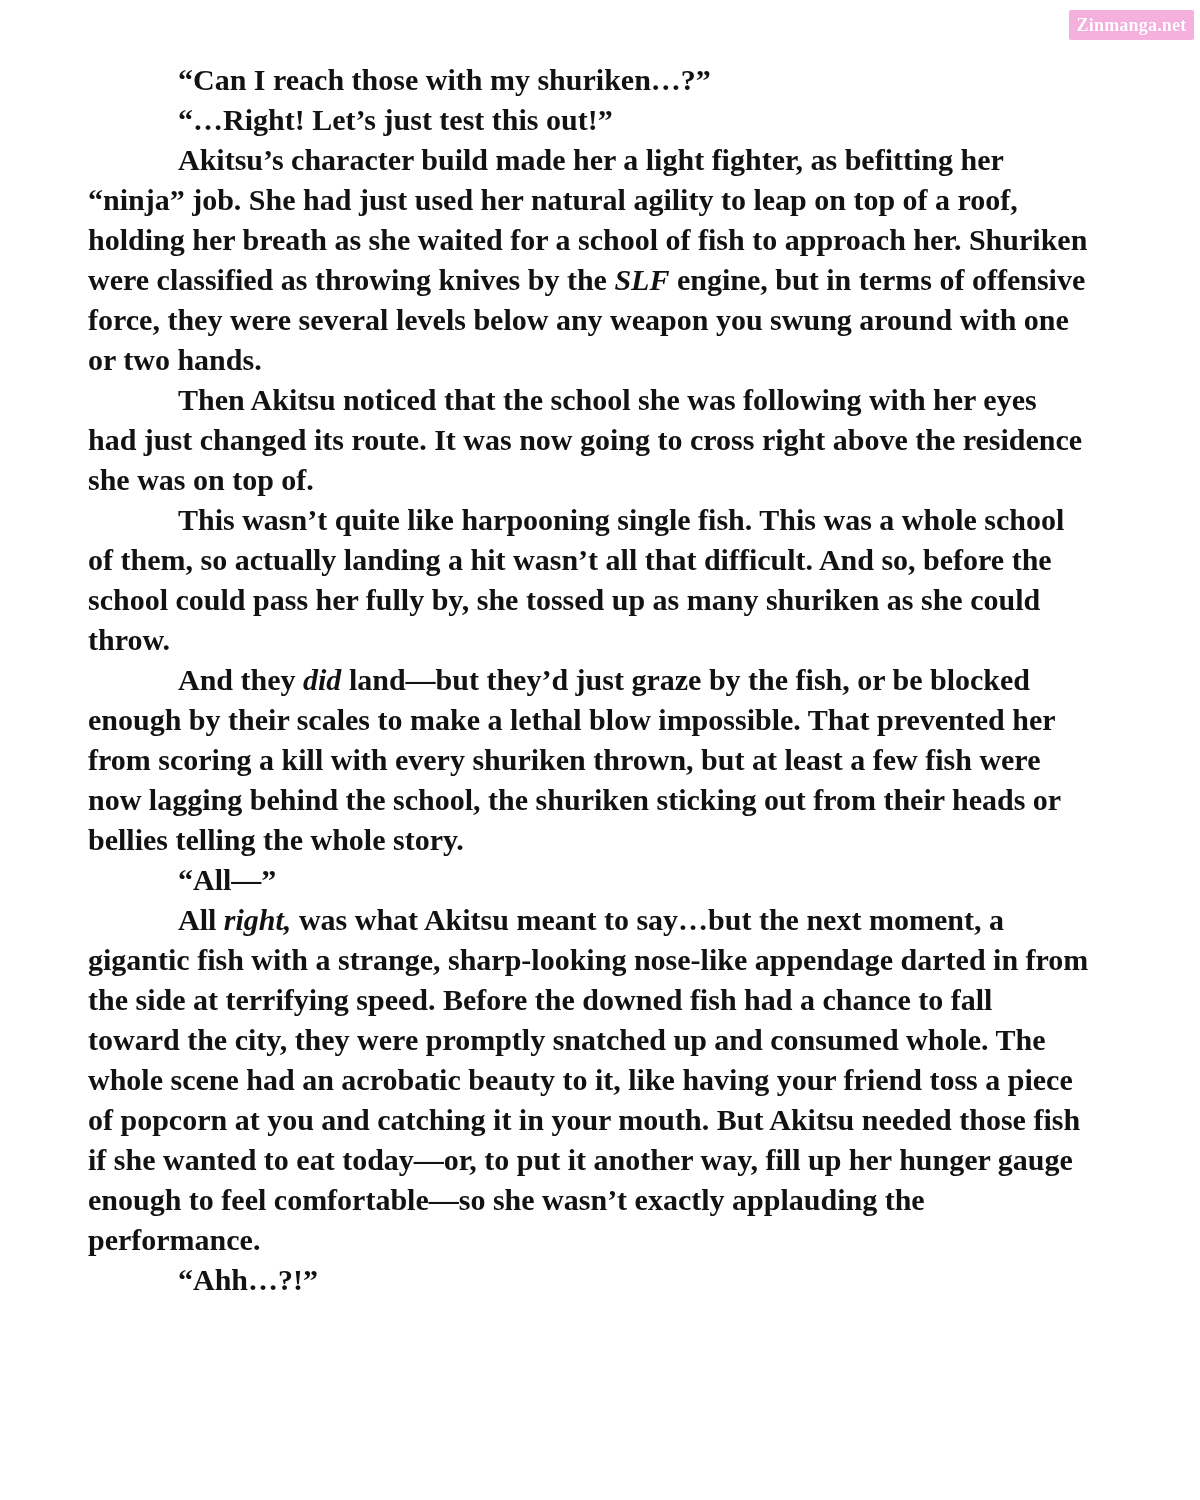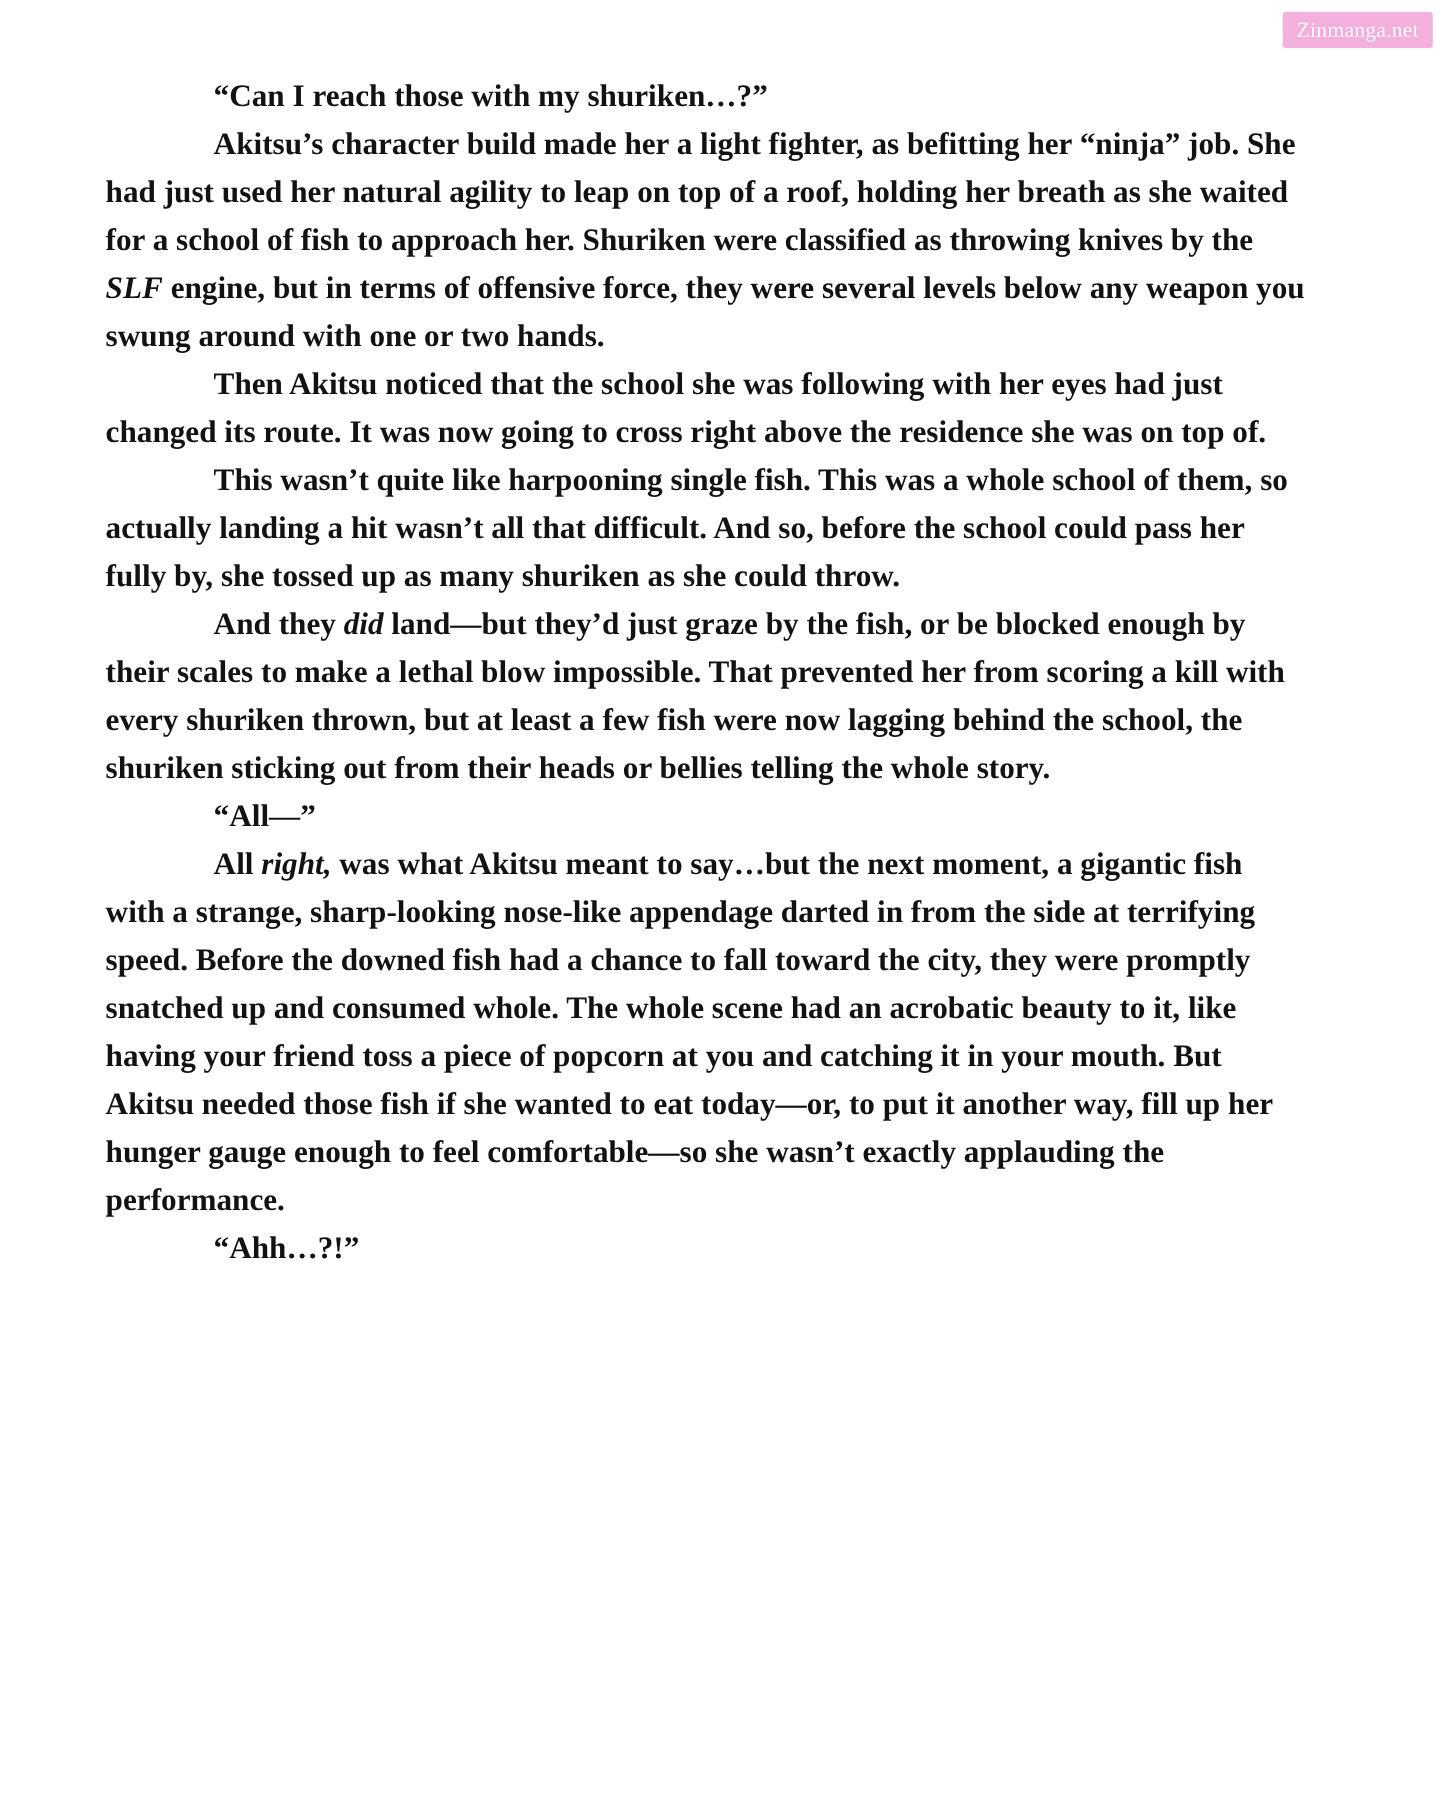--- a/index.html
+++ b/index.html
@@ -16,56 +16,57 @@
   }
   .watermark {
     position: absolute;
     top: 10px;
     right: 6px;
     width: 125px;
     height: 30px;
     background: #f5b0de;
     color: #ffffff;
     font-family: "Liberation Serif", serif;
-    font-weight: 400;
+    font-weight: 700;
     font-size: 18px;
     line-height: 30px;
     text-align: center;
     text-shadow: 0 0 2px #eda0d4;
     border-radius: 2px;
     letter-spacing: 0.2px;
   }
   .text-block {
     position: absolute;
     left: 88px;
     top: 60px;
     width: 1002px;
     font-family: "Liberation Serif", serif;
     font-weight: 700;
-    font-size: 26px;
+    font-size: 30px;
     line-height: 40px;
     color: #121212;
     text-align: left;
   }
   .text-block p {
     margin: 0;
     padding: 0;
     text-indent: 90px;
   }
   .text-block em {
     font-style: italic;
   }
 </style>
 </head>
 <body>
 
 <div class="page">
   <div class="watermark">Zinmanga.net</div>
   <div class="text-block" id="paragraphs-container">
       <p><span>“Can I reach those with my shuriken…?”</span></p>
+      <p><span>“…Right! Let’s just test this out!”</span></p>
       <p><span>Akitsu’s character build made her a light fighter, as befitting her “ninja” job. She had just used her natural agility to leap on top of a roof, holding her breath as she waited for a school of fish to approach her. Shuriken were classified as throwing knives by the </span><em>SLF</em><span> engine, but in terms of offensive force, they were several levels below any weapon you swung around with one or two hands.</span></p>
       <p><span>Then Akitsu noticed that the school she was following with her eyes had just changed its route. It was now going to cross right above the residence she was on top of.</span></p>
       <p><span>This wasn’t quite like harpooning single fish. This was a whole school of them, so actually landing a hit wasn’t all that difficult. And so, before the school could pass her fully by, she tossed up as many shuriken as she could throw.</span></p>
       <p><span>And they </span><em>did</em><span> land—but they’d just graze by the fish, or be blocked enough by their scales to make a lethal blow impossible. That prevented her from scoring a kill with every shuriken thrown, but at least a few fish were now lagging behind the school, the shuriken sticking out from their heads or bellies telling the whole story.</span></p>
       <p><span>“All—”</span></p>
       <p><span>All </span><em>right,</em><span> was what Akitsu meant to say…but the next moment, a gigantic fish with a strange, sharp-looking nose-like appendage darted in from the side at terrifying speed. Before the downed fish had a chance to fall toward the city, they were promptly snatched up and consumed whole. The whole scene had an acrobatic beauty to it, like having your friend toss a piece of popcorn at you and catching it in your mouth. But Akitsu needed those fish if she wanted to eat today—or, to put it another way, fill up her hunger gauge enough to feel comfortable—so she wasn’t exactly applauding the performance.</span></p>
       <p><span>“Ahh…?!”</span></p>
     </div>
 </div>
 

